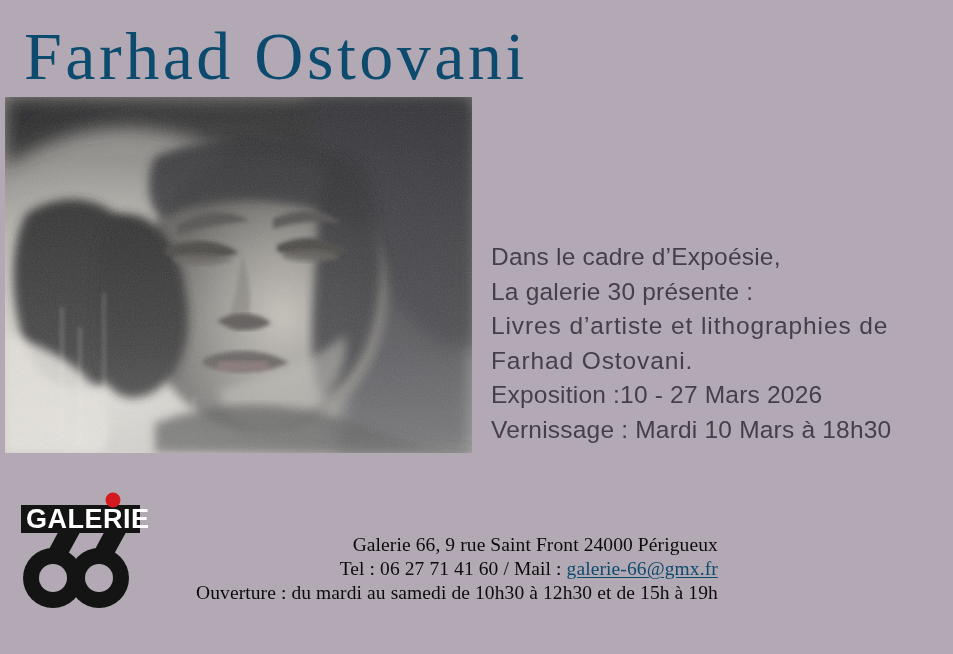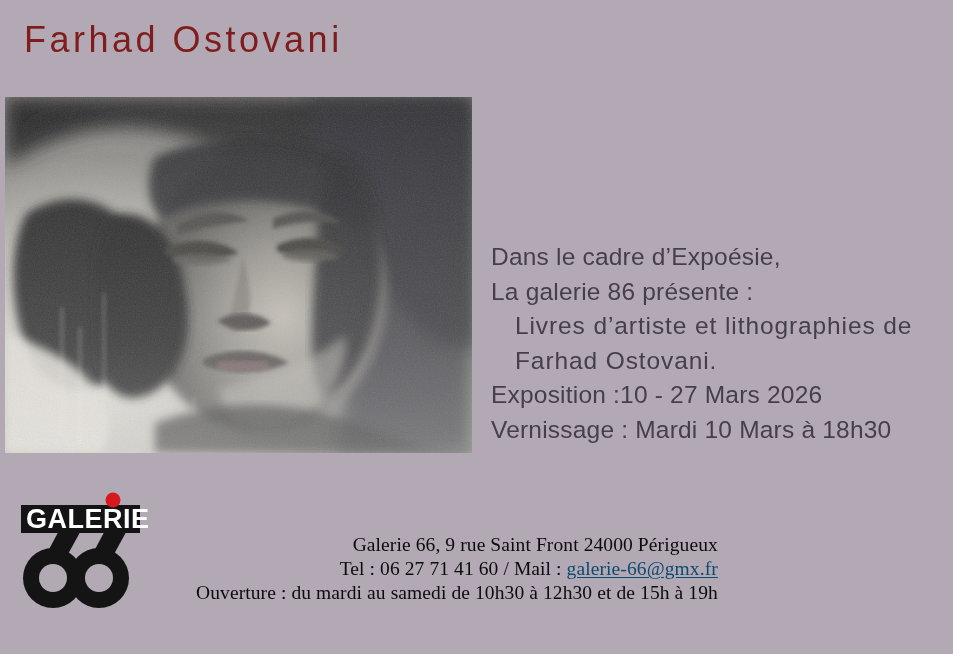--- a/index.html
+++ b/index.html
@@ -14,25 +14,25 @@
     background: #b2a9b4;
     overflow: hidden;
     font-family: "Liberation Serif", serif;
   }
 
   
   #artist-title {
     position: absolute;
     left: 24px;
     top: 22px;
-    font-family: Liberation Sans, sans-serif;
-    font-size: 36px;
+    font-family: Liberation Serif, serif;
+    font-size: 68px;
     line-height: 1.0;
     letter-spacing: 3.5px;
-    color: #7f1d1d;
+    color: #0c4a6e;
     white-space: nowrap;
     font-weight: 400;
   }
 
   
   #artwork {
     position: absolute;
     left: 5px;
     top: 97px;
     width: 467px;
@@ -48,21 +48,21 @@
     left: 491px;
     top: 240px;
     width: 440px;
     color: #453f49;
     font-family: Liberation Sans, sans-serif;
     font-size: 24.5px;
     line-height: 34.5px;
     letter-spacing: 0.2px;
   }
   #announcement .line { white-space: nowrap; }
-  #announcement .line.spaced { letter-spacing: 0.9px; margin-left: 24px; }
+  #announcement .line.spaced { letter-spacing: 0.9px; }
 
   
   #logo {
     position: absolute;
     left: 12px;
     top: 490px;
     width: 150px;
     height: 125px;
   }
   #logo svg { display: block; width: 100%; height: 100%; }
@@ -178,21 +178,21 @@
       <path d="M150,326 C220,300 300,304 360,330 C400,346 430,352 467,352 V356 H150 Z" fill="#2e2d2e" opacity="0.75" filter="url(#softBlur)"></path>
 
       <rect x="0" y="0" width="467" height="356" fill="url(#gVeil)"></rect>
 
       <rect x="0" y="0" width="467" height="356" filter="url(#grain)" opacity="0.38"></rect>
     </svg>
   </div>
 
   <div id="announcement">
     <div class="line">Dans le cadre d’Expoésie,</div>
-    <div class="line">La galerie 86 présente :</div>
+    <div class="line">La galerie 30 présente :</div>
     <div class="line spaced">Livres d’artiste et lithographies de</div>
     <div class="line spaced">Farhad Ostovani.</div>
     <div class="line">Exposition :10 - 27 Mars  2026</div>
     <div class="line">Vernissage :  Mardi 10 Mars à 18h30</div>
   </div>
 
   <div id="logo">
     <svg viewBox="0 0 150 125">
 
       <g fill="#141414">

